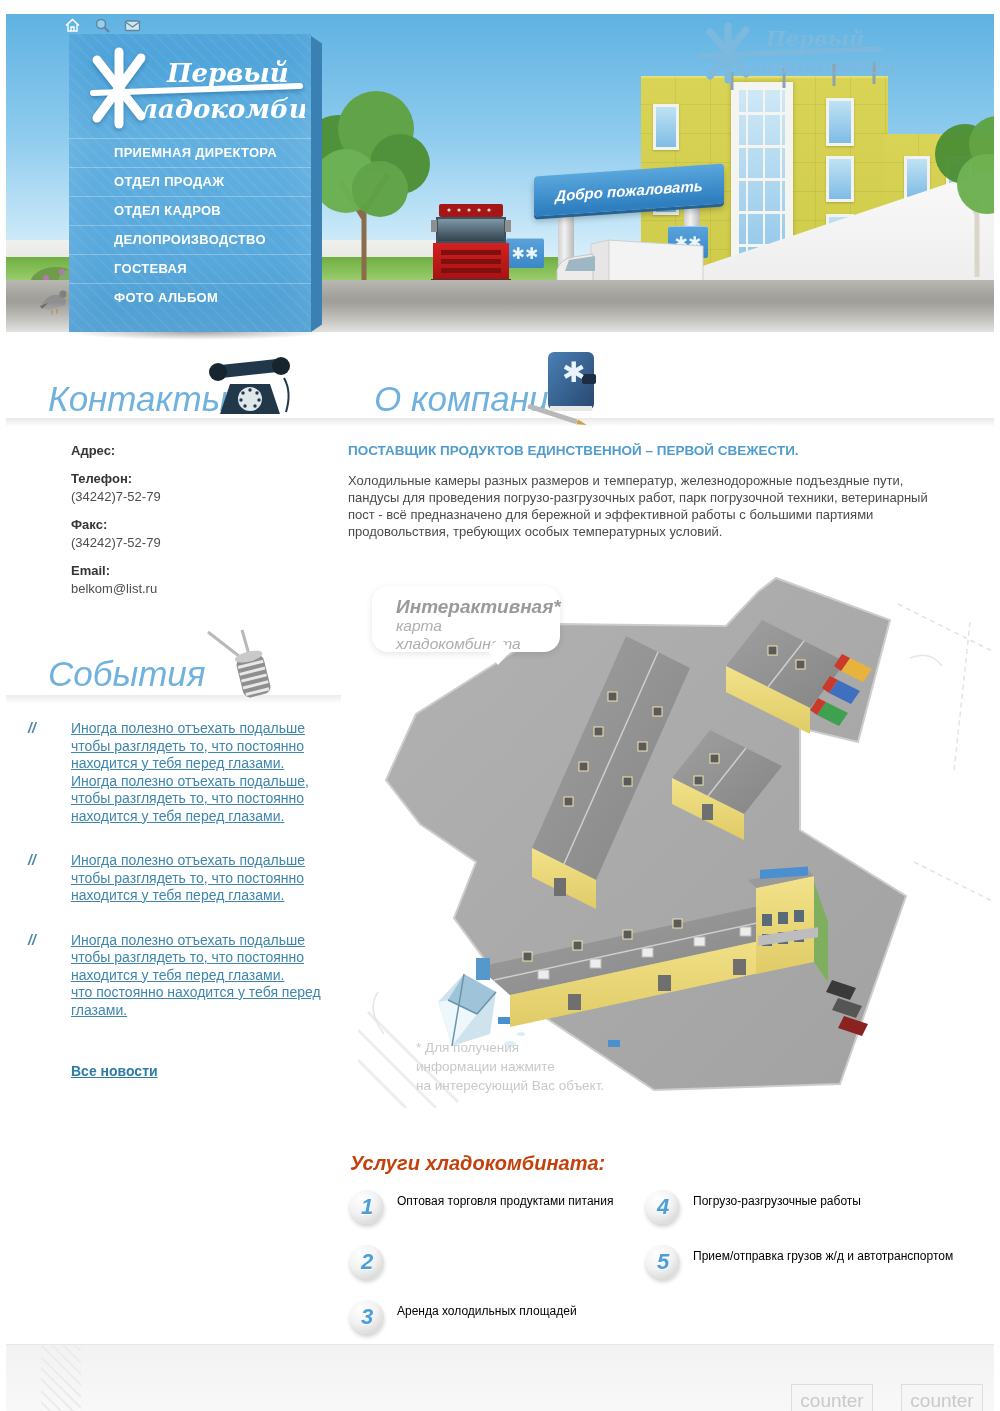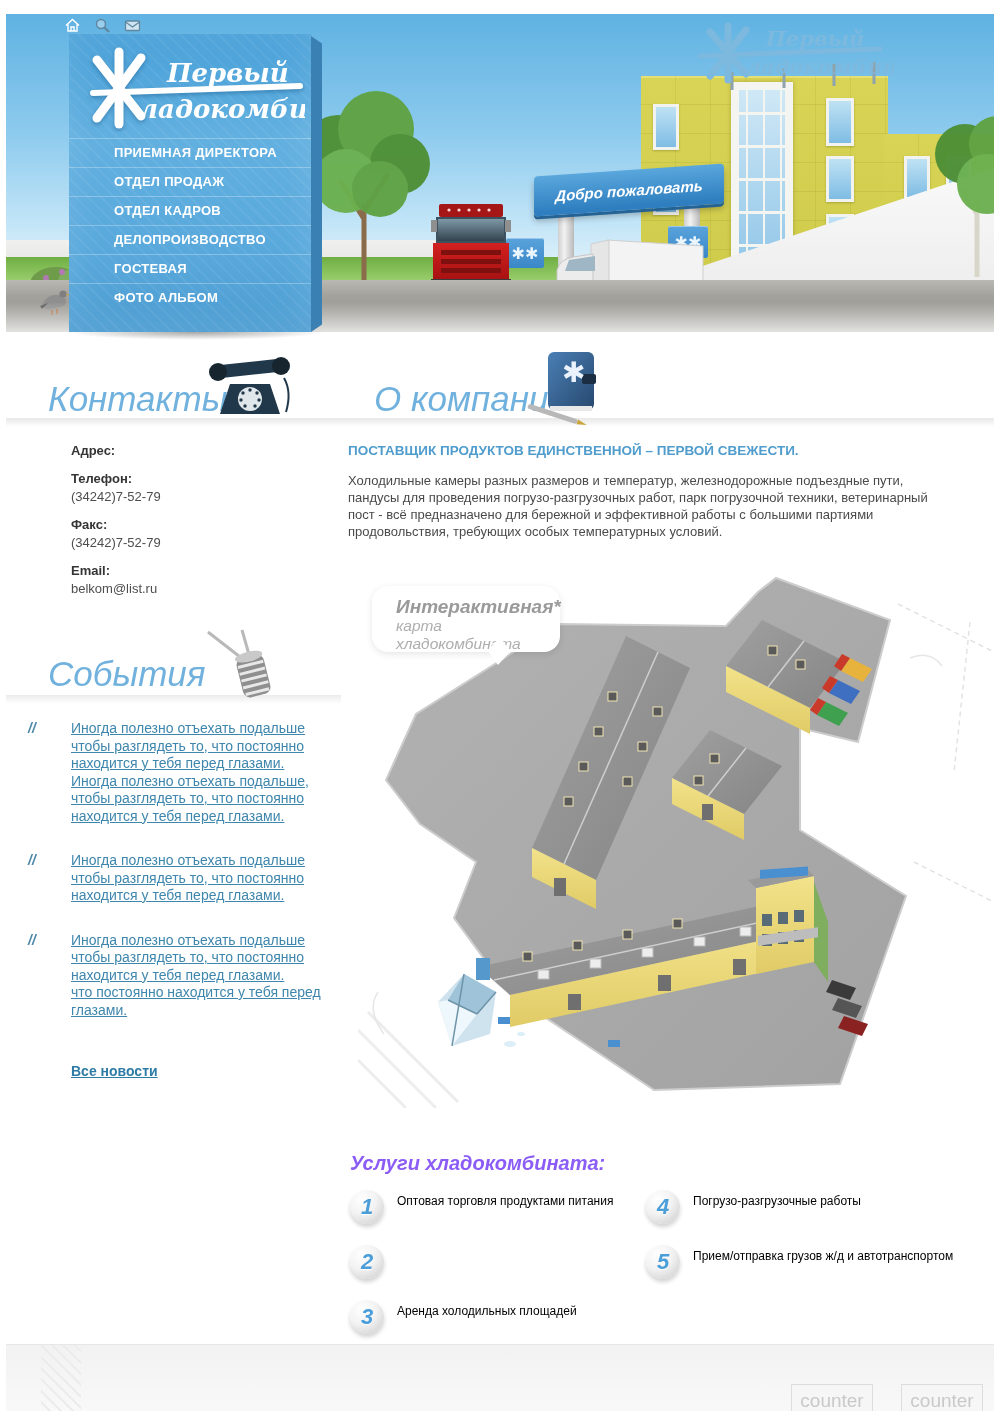--- a/index.html
+++ b/index.html
@@ -116,21 +116,21 @@
           border-radius:16px;box-shadow:0 2px 7px rgba(0,0,0,.10);padding:10px 0 0 24px;
           box-sizing:border-box;}
   .bubble:after{content:"";position:absolute;left:118px;bottom:-8px;width:18px;height:18px;
           background:#fff;transform:rotate(55deg) skew(12deg);}
   .bubble .l1{font-size:19px;font-weight:bold;font-style:italic;color:#9a9a9a;}
   .bubble .l2{font-size:15.5px;font-style:italic;color:#aeaeae;margin-top:-1px;}
   .map-note{position:absolute;left:58px;top:476px;font-size:13.5px;color:#c9c9c9;
             line-height:19px;white-space:pre-line;}
 
   
-  .services-h{left:344px;top:1138px;font-size:20px;font-weight:bold;font-style:italic;color:#8b5cf6;}
+  .services-h{left:344px;top:1138px;font-size:20px;font-weight:bold;font-style:italic;color:#c2410c;}
   .svc-col{width:290px;}
   .svc-col1{left:344px;top:1176px;}
   .svc-col2{left:640px;top:1176px;width:310px;}
   .service{display:flex;gap:13px;margin-bottom:12px;min-height:43px;}
   .sphere{flex:0 0 34px;width:34px;height:34px;border-radius:50%;
           background:radial-gradient(circle at 34% 28%,#ffffff 0%,#f2f2f2 45%,#d8d8d8 80%,#c8c8c8 100%);
           box-shadow:0 3px 4px rgba(0,0,0,.18);display:flex;align-items:center;justify-content:center;}
   .sphere span{font-size:22px;font-weight:bold;font-style:italic;color:#4c9ed8;
                text-shadow:0 1px 0 #fff;}
   .svc-text{font-size:12px;color:#000000;line-height:16.5px;padding-top:3px;}
@@ -540,20 +540,23 @@
         <polygon points="80,440 90,438 119,452 94,484" fill="#eef7fc"></polygon>
         <path d="M90,438 L119,452 M106,412 L94,484 M138,430 L119,452" stroke="#6d93a8" stroke-width="1.5" fill="none"></path>
         <ellipse cx="152" cy="482" rx="6" ry="3" fill="#dceef8"></ellipse>
         <ellipse cx="163" cy="472" rx="4" ry="2" fill="#dceef8"></ellipse>
       </g>
     </svg>
     <div class="bubble">
       <div class="l1">Интерактивная*</div>
       <div class="l2">карта хладокомбината</div>
     </div>
+    <div class="map-note">* Для получения
+информации нажмите
+на интересующий Вас объект.</div>
   </div>
 
   <div class="abs services-h">Услуги хладокомбината:</div>
   <div class="abs svc-col svc-col1">
     <div class="service">
       <div class="sphere">
         <span>1</span>
         </div>
       <div class="svc-text">Оптовая торговля продуктами питания</div>
     </div>

